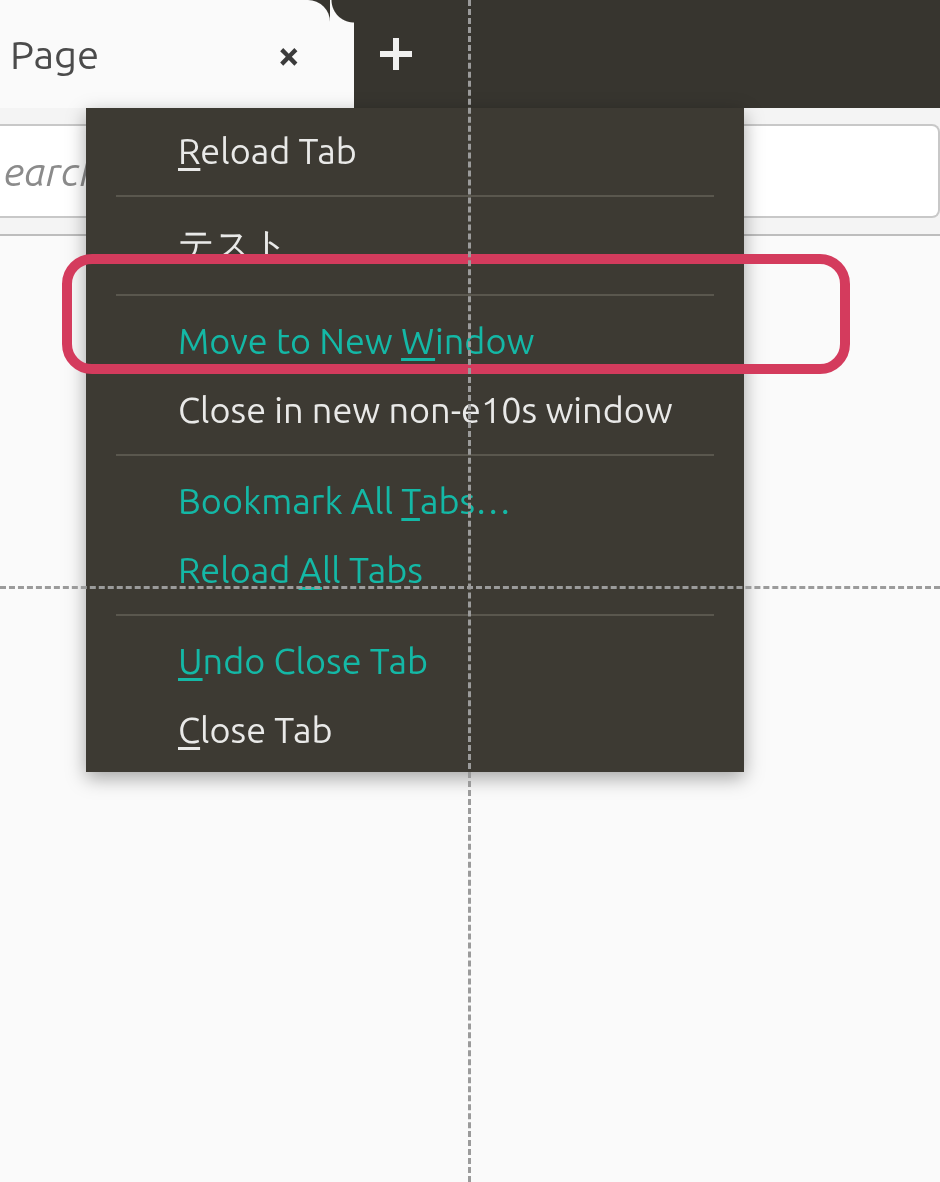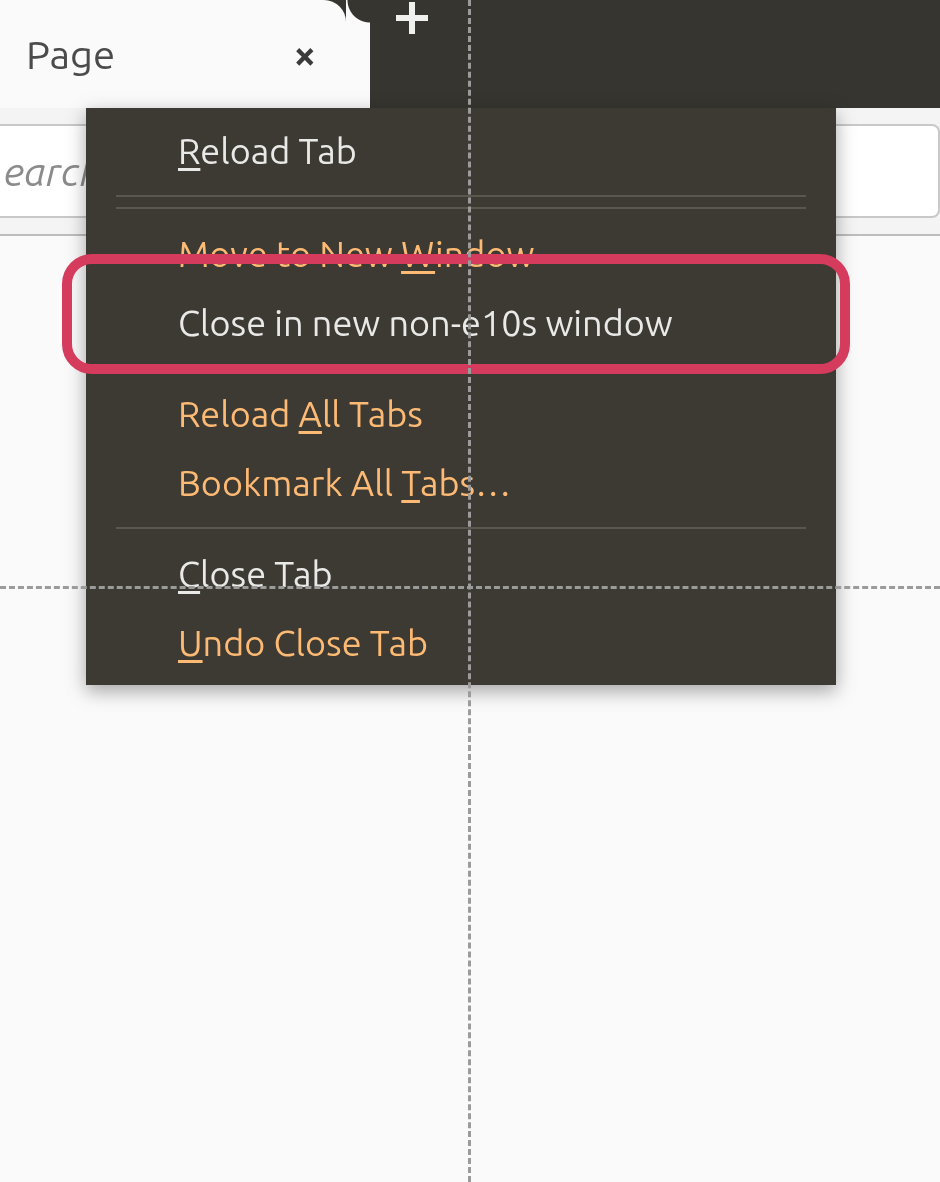--- a/index.html
+++ b/index.html
@@ -6,25 +6,25 @@
   html, body { width: 940px; height: 1182px; overflow: hidden; }
   body {
     font-family: "Ubuntu", "DejaVu Sans", sans-serif;
     background: #fafafa;
     position: relative;
   }
 
   
   .tabstrip {
     position: absolute;
-    left: 16px; top: 0; right: 0;
+    left: 0; top: 0; right: 0;
     height: 108px;
     background: #37352f;
     display: flex;
-    align-items: flex-start;
+    align-items: center;
   }
   .tab {
     background: #fafafa;
     height: 108px;
     width: 330px;
     display: flex;
     align-items: center;
     padding: 0 20px 0 10px;
     border-top-right-radius: 22px;
     position: relative;
@@ -95,35 +95,35 @@
     position: absolute;
     left: 0; top: 236px; right: 0; bottom: 0;
     background: #fafafa;
   }
 
   
   .ctxm {
     position: absolute;
     left: 86px;
     top: 108px;
-    width: 750px;
+    width: 658px;
     background: #3d3a33;
     color: #e9e9e8;
     font-size: 36px;
     padding: 8px 0;
     box-shadow: 0 6px 18px rgba(0,0,0,.35);
     z-index: 50;
   }
   .mi {
     padding: 14px 44px 14px 92px;
     white-space: nowrap;
     cursor: pointer;
   }
   .mi.disabled {
-    color: #fdba74;
+    color: #14b8a6;
     cursor: default;
   }
   .mi .ul { text-decoration: underline; text-underline-offset: 4px; }
   .sep {
     height: 2px;
     margin: 10px 30px;
     background: #5a574e;
   }
 
   
@@ -181,27 +181,28 @@
   <div class="searchbox">
     <span>earch</span>
   </div>
 </div>
 
 <div class="content"></div>
 
 <div class="ctxm" id="ctxm">
     <div class="mi"><span class="ul">R</span>eload Tab</div>
     <div class="sep"></div>
+    <div class="mi">テスト</div>
     <div class="sep"></div>
     <div class="mi disabled">Move to New <span class="ul">W</span>indow</div>
     <div class="mi">Close in new non-e10s window</div>
     <div class="sep"></div>
+    <div class="mi disabled">Bookmark All <span class="ul">T</span>abs…</div>
     <div class="mi disabled">Reload <span class="ul">A</span>ll Tabs</div>
-    <div class="mi disabled">Bookmark All <span class="ul">T</span>abs…</div>
-    <div class="sep"></div>
+    <div class="sep"></div>
+    <div class="mi disabled"><span class="ul">U</span>ndo Close Tab</div>
     <div class="mi"><span class="ul">C</span>lose Tab</div>
-    <div class="mi disabled"><span class="ul">U</span>ndo Close Tab</div>
   </div>
 
 <div class="highlight"></div>
 
 <div class="guide-v"></div>
 <div class="guide-h"></div>
 
 </body></html>

